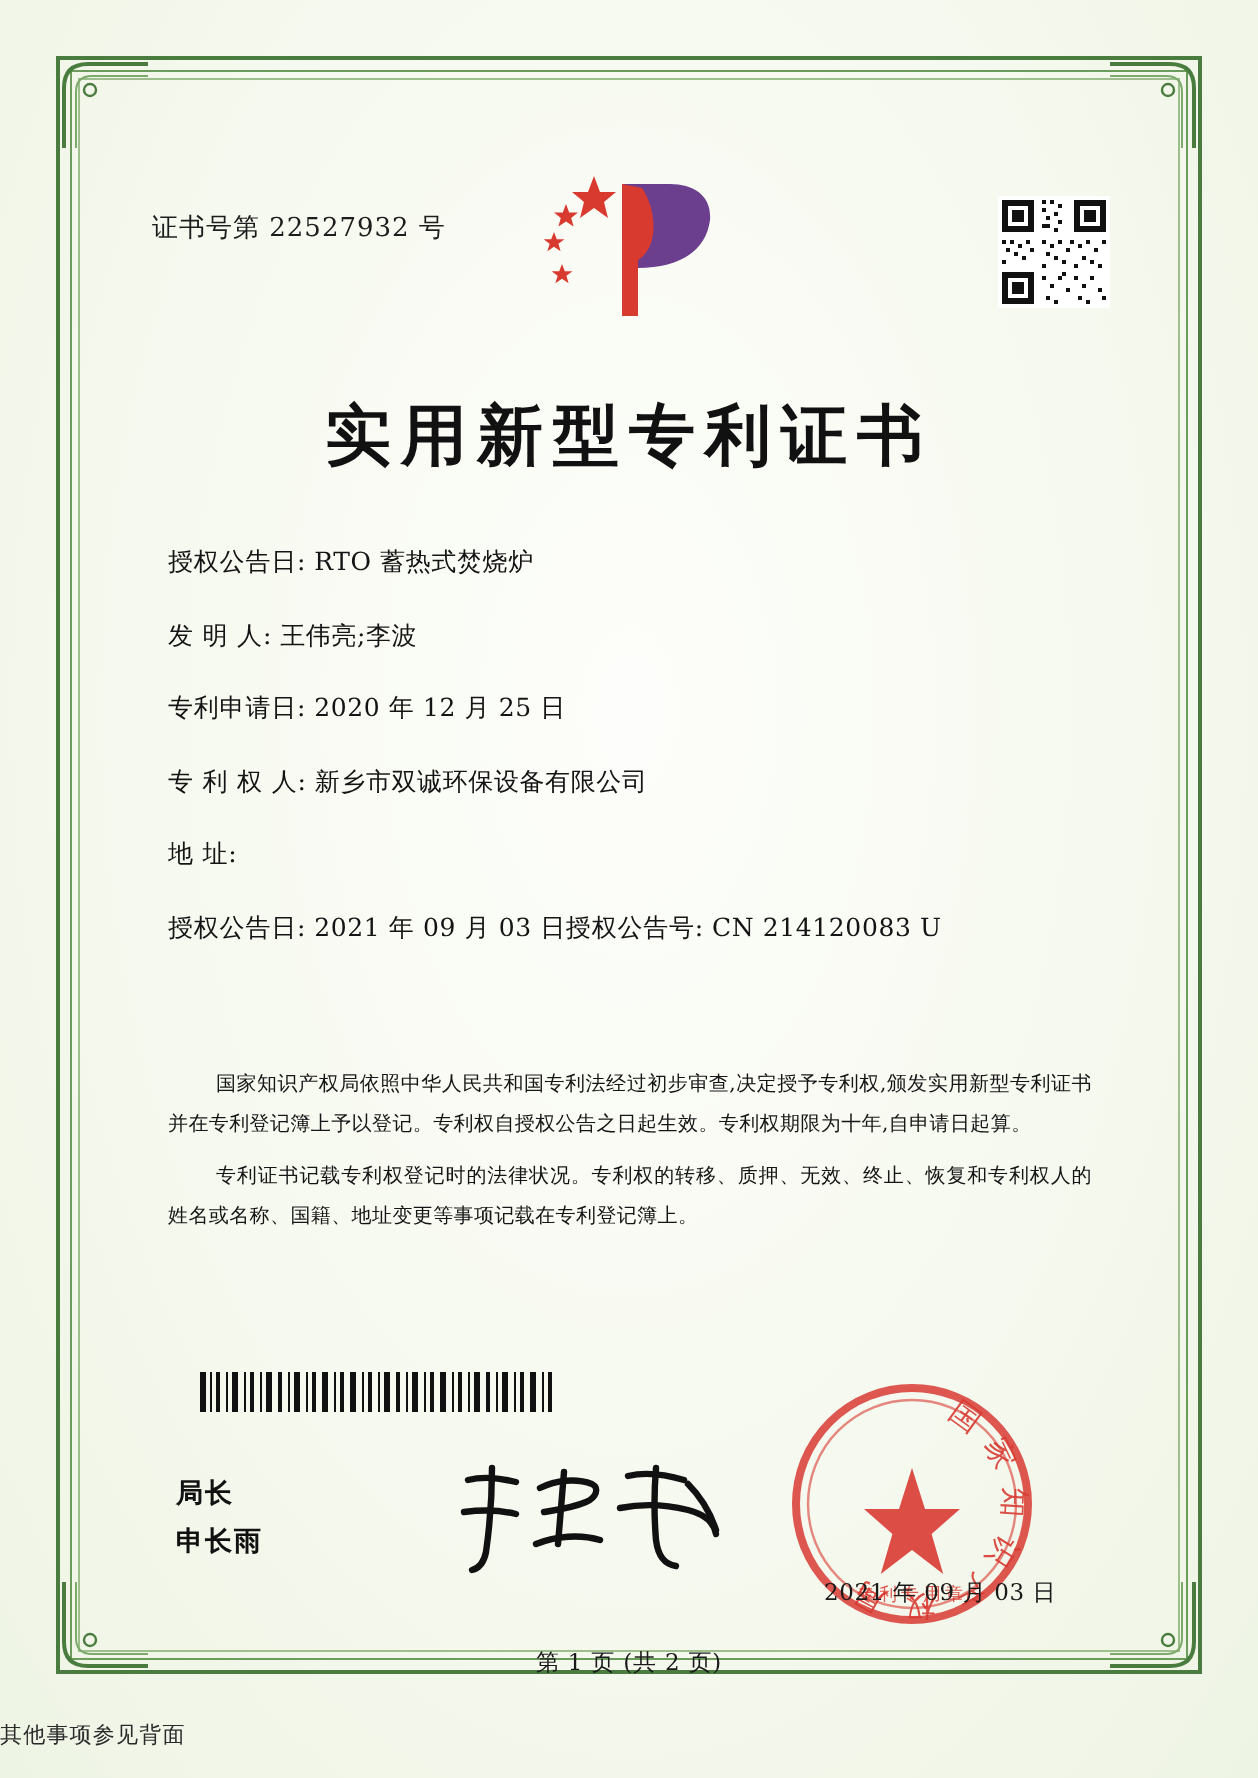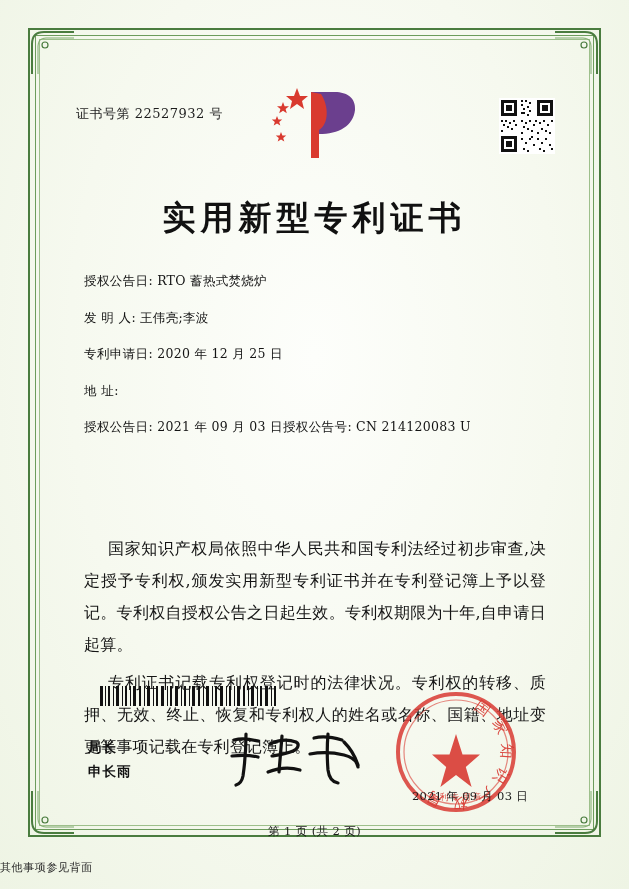--- a/index.html
+++ b/index.html
@@ -134,21 +134,21 @@
     align-items: baseline;
   }
 
   
   .paragraphs {
     position: absolute;
     left: 84px;
     top: 533px;
     width: 462px;
     font-family: "DejaVu Serif", "Liberation Serif", serif;
-    font-size: 16px;
+    font-size: 10px;
     line-height: 2.0;
     color: #151515;
     text-align: justify;
     letter-spacing: 0.2px;
   }
   .paragraphs p {
     margin: 0 0 6px 0;
     text-indent: 24px;
   }
 
@@ -347,20 +347,24 @@
     </div>
     <div class="field-row">
       <span class="field-label">发  明  人:</span>
       <span class="field-value">王伟亮;李波</span>
     </div>
     <div class="field-row">
       <span class="field-label">专利申请日:</span>
       <span class="field-value">2020 年 12 月 25 日</span>
     </div>
     <div class="field-row">
+      <span class="field-label">专 利 权 人:</span>
+      <span class="field-value">新乡市双诚环保设备有限公司</span>
+    </div>
+    <div class="field-row">
       <span class="field-label">地      址:</span>
     </div>
     <div class="field-row two-col">
       <span class="field-label">授权公告日:</span>
       <span class="field-value">2021 年 09 月 03 日</span>
       <span class="col2">
         <span class="field-label">授权公告号:</span>
         <span class="field-value">CN 214120083 U</span>
       </span>
     </div>

